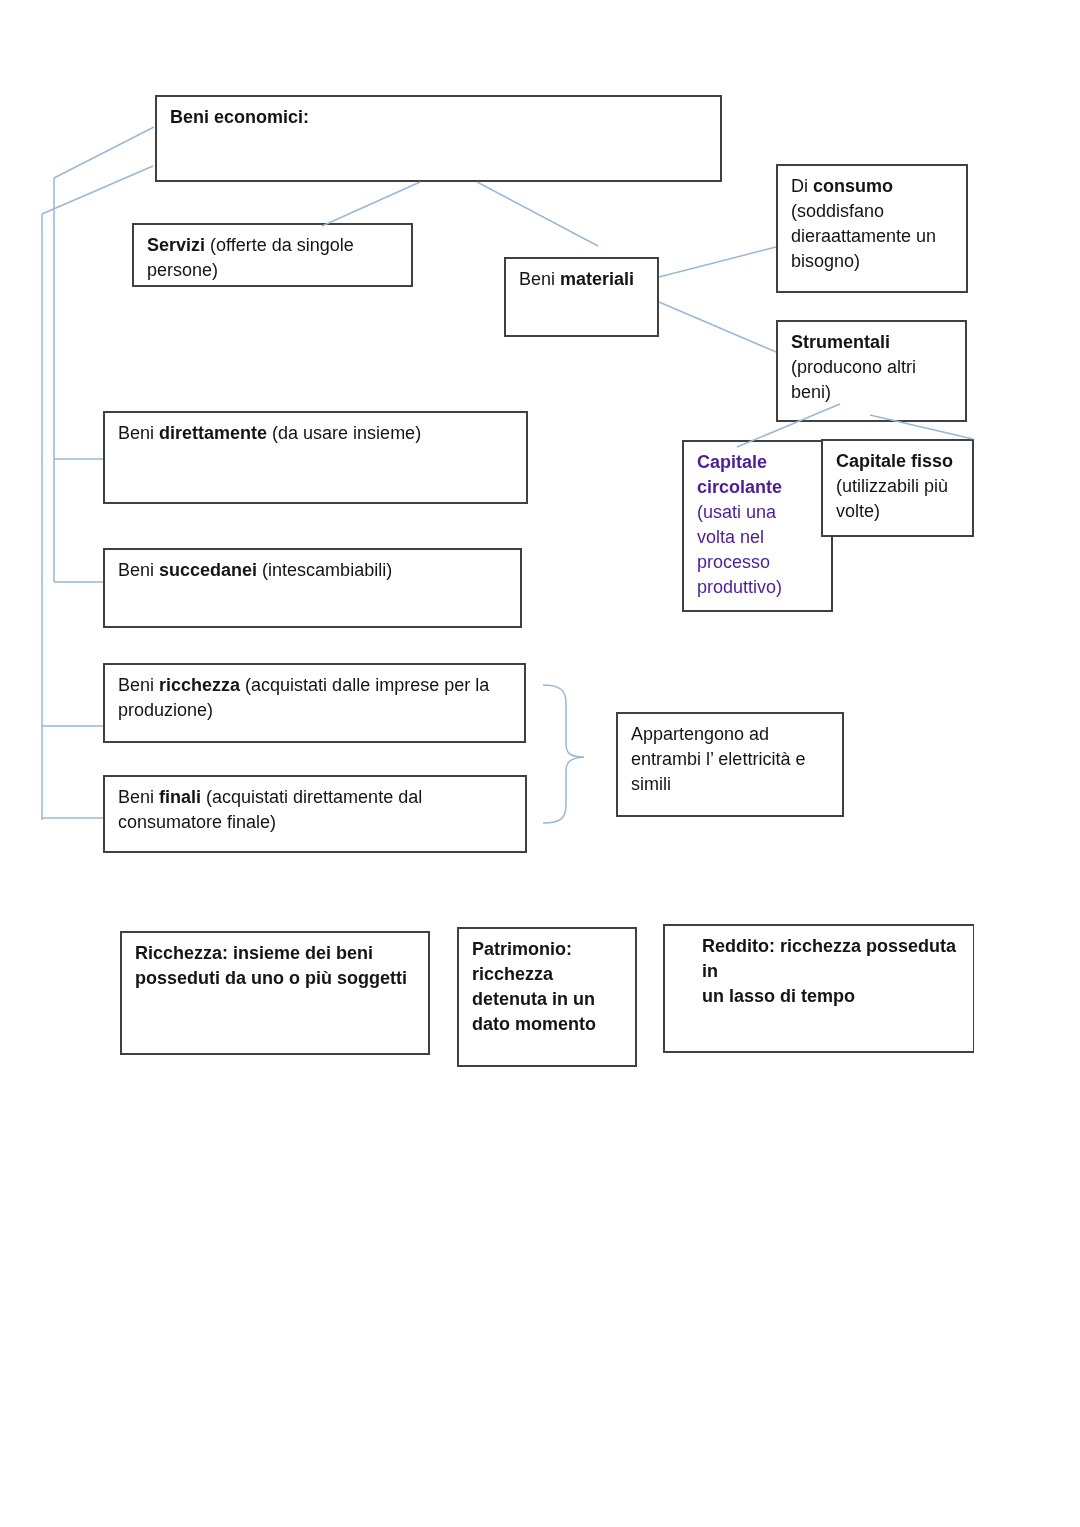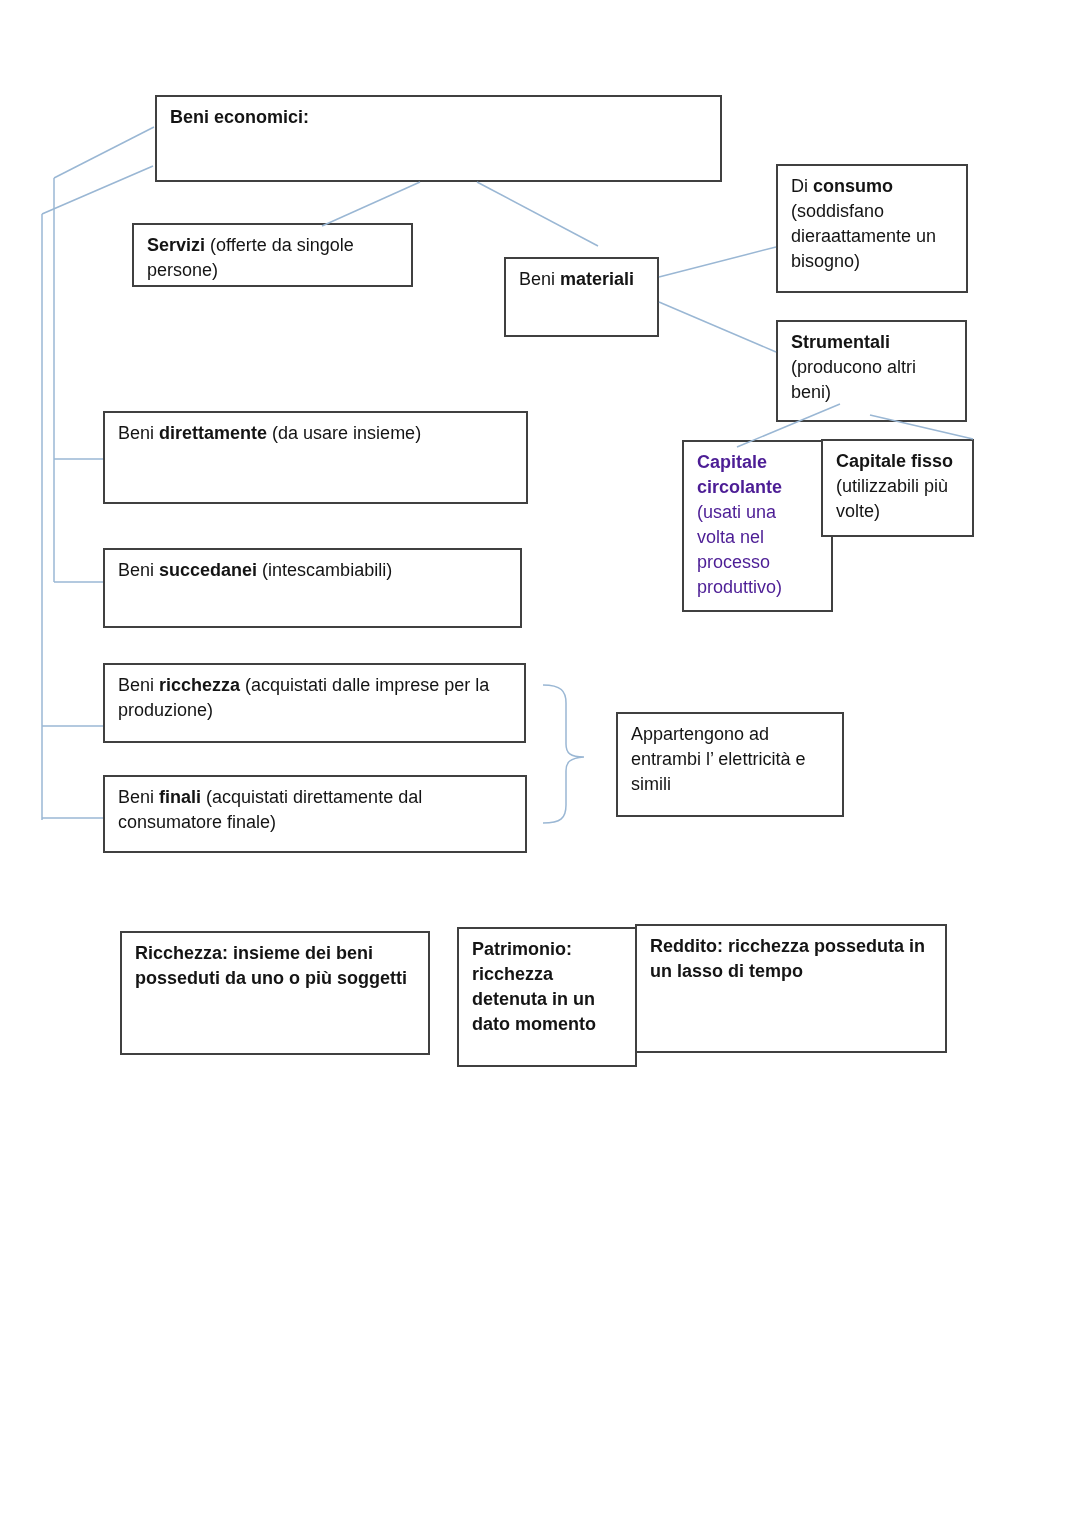--- a/index.html
+++ b/index.html
@@ -103,21 +103,21 @@
       <div class="node" style="left: 120px; top: 931px; width: 310px; height: 124px; border-color: rgb(64, 64, 64);">
         <div class="node-text" style="color: rgb(20, 20, 20);"><span class="b">Ricchezza: insieme dei beni
 posseduti da uno o più soggetti</span></div>
       </div>
       <div class="node" style="left: 457px; top: 927px; width: 180px; height: 140px; border-color: rgb(64, 64, 64);">
         <div class="node-text" style="color: rgb(20, 20, 20);"><span class="b">Patrimonio:
 ricchezza
 detenuta in un
 dato momento</span></div>
       </div>
-      <div class="node" style="left: 635px; top: 924px; width: 312px; height: 129px; border-color: rgb(64, 64, 64);">
+      <div class="node" style="left: 663px; top: 924px; width: 312px; height: 129px; border-color: rgb(64, 64, 64); padding-left: 24px;">
         <div class="node-text" style="color: rgb(20, 20, 20);"><span class="b">Reddito: ricchezza posseduta in
 un lasso di tempo</span></div>
       </div>
     </div>
   <svg id="connector-layer" viewBox="0 0 1080 1527" xmlns="http://www.w3.org/2000/svg">
       <line x1="154" y1="127" x2="54" y2="178" stroke="#9ab7d4" stroke-width="1.5"></line>
       <line x1="54" y1="178" x2="54" y2="582" stroke="#9ab7d4" stroke-width="1.5"></line>
       <line x1="54" y1="459" x2="103" y2="459" stroke="#9ab7d4" stroke-width="1.5"></line>
       <line x1="54" y1="582" x2="103" y2="582" stroke="#9ab7d4" stroke-width="1.5"></line>
       <line x1="153" y1="166" x2="42" y2="214" stroke="#9ab7d4" stroke-width="1.5"></line>

